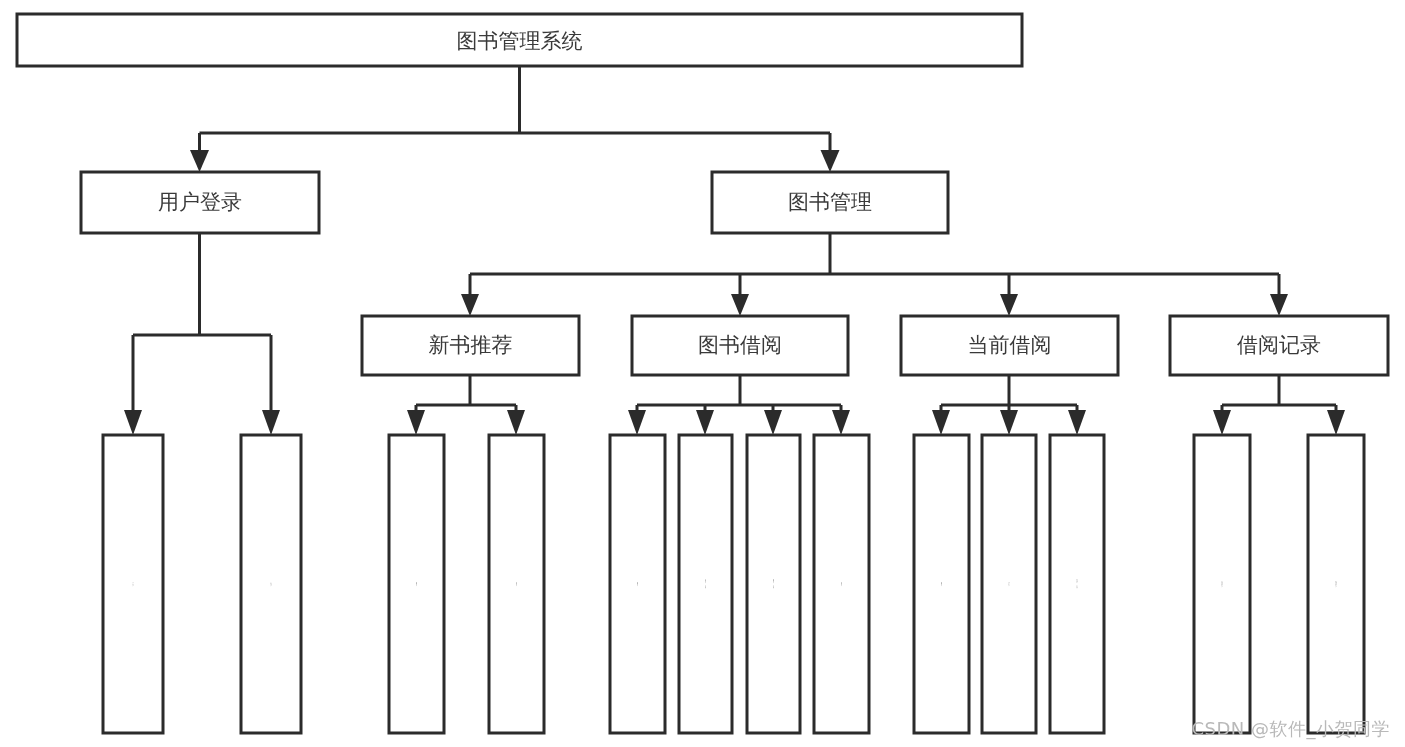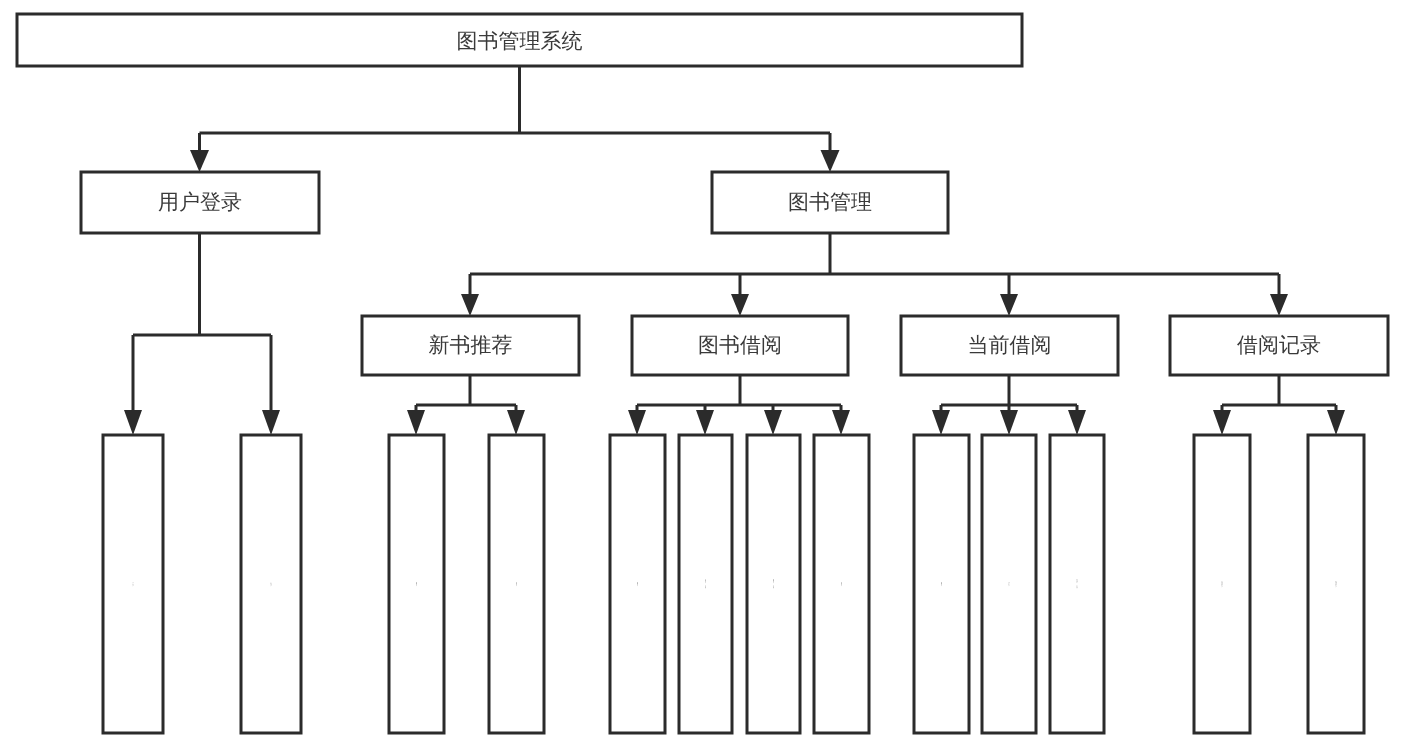--- a/index.html
+++ b/index.html
@@ -224,13 +224,14 @@
   <div class="vlabel" style="left: 747px; top: 435px; width: 53px; height: 298px; font-size: 1px;"><span>编</span><span>辑</span><span>图</span><span>书</span><span class="rot">（</span><span>管</span><span>理</span><span>员</span><span class="rot">）</span></div>
   <div class="vlabel" style="left: 814px; top: 435px; width: 55px; height: 298px; font-size: 1px;"><span>借</span><span>阅</span><span>图</span><span>书</span></div>
 
   <div class="vlabel" style="left: 914px; top: 435px; width: 55px; height: 298px; font-size: 1px;"><span>查</span><span>询</span><span>图</span><span>书</span></div>
   <div class="vlabel" style="left: 982px; top: 435px; width: 54px; height: 298px; font-size: 1px;"><span>归</span><span>还</span><span>图</span><span>书</span></div>
   <div class="vlabel" style="left: 1050px; top: 435px; width: 54px; height: 298px; font-size: 1px;"><span>确</span><span>认</span><span>归</span><span>还</span><span class="rot">（</span><span>管</span><span>理</span><span>员</span><span class="rot">）</span></div>
 
   <div class="vlabel" style="left: 1194px; top: 435px; width: 56px; height: 298px; font-size: 1px;"><span>新</span><span>增</span><span>借</span><span>阅</span><span>记</span><span>录</span></div>
   <div class="vlabel" style="left: 1308px; top: 435px; width: 56px; height: 298px; font-size: 1px;"><span>查</span><span>询</span><span>借</span><span>阅</span><span>记</span><span>录</span></div>
 
+  <div class="watermark">CSDN @软件_小贺同学</div>
 </div>
 
 </body></html>

